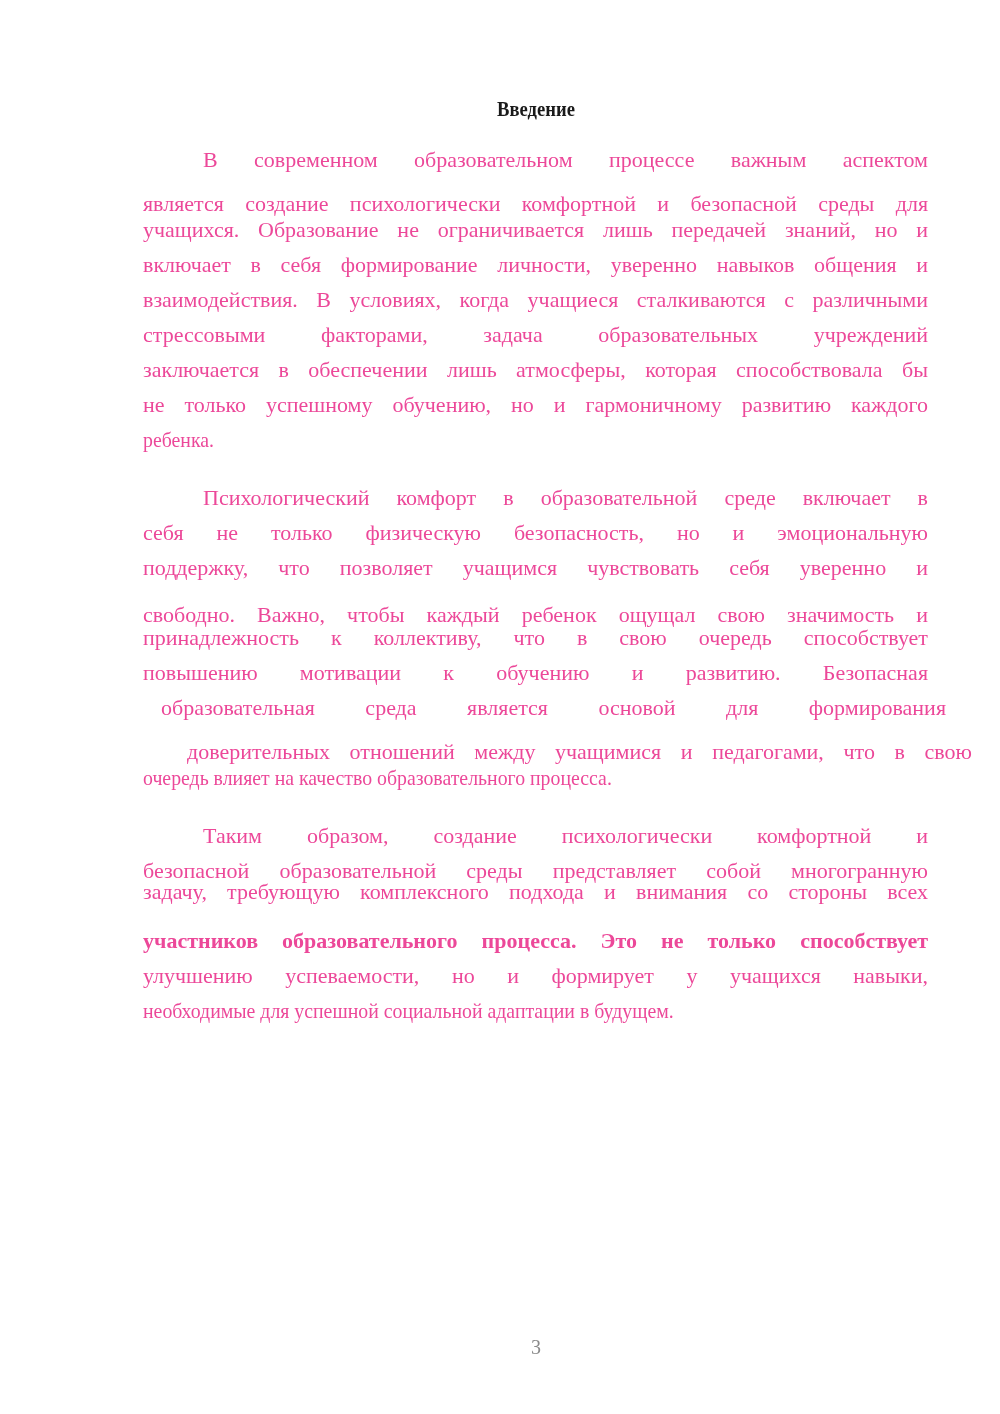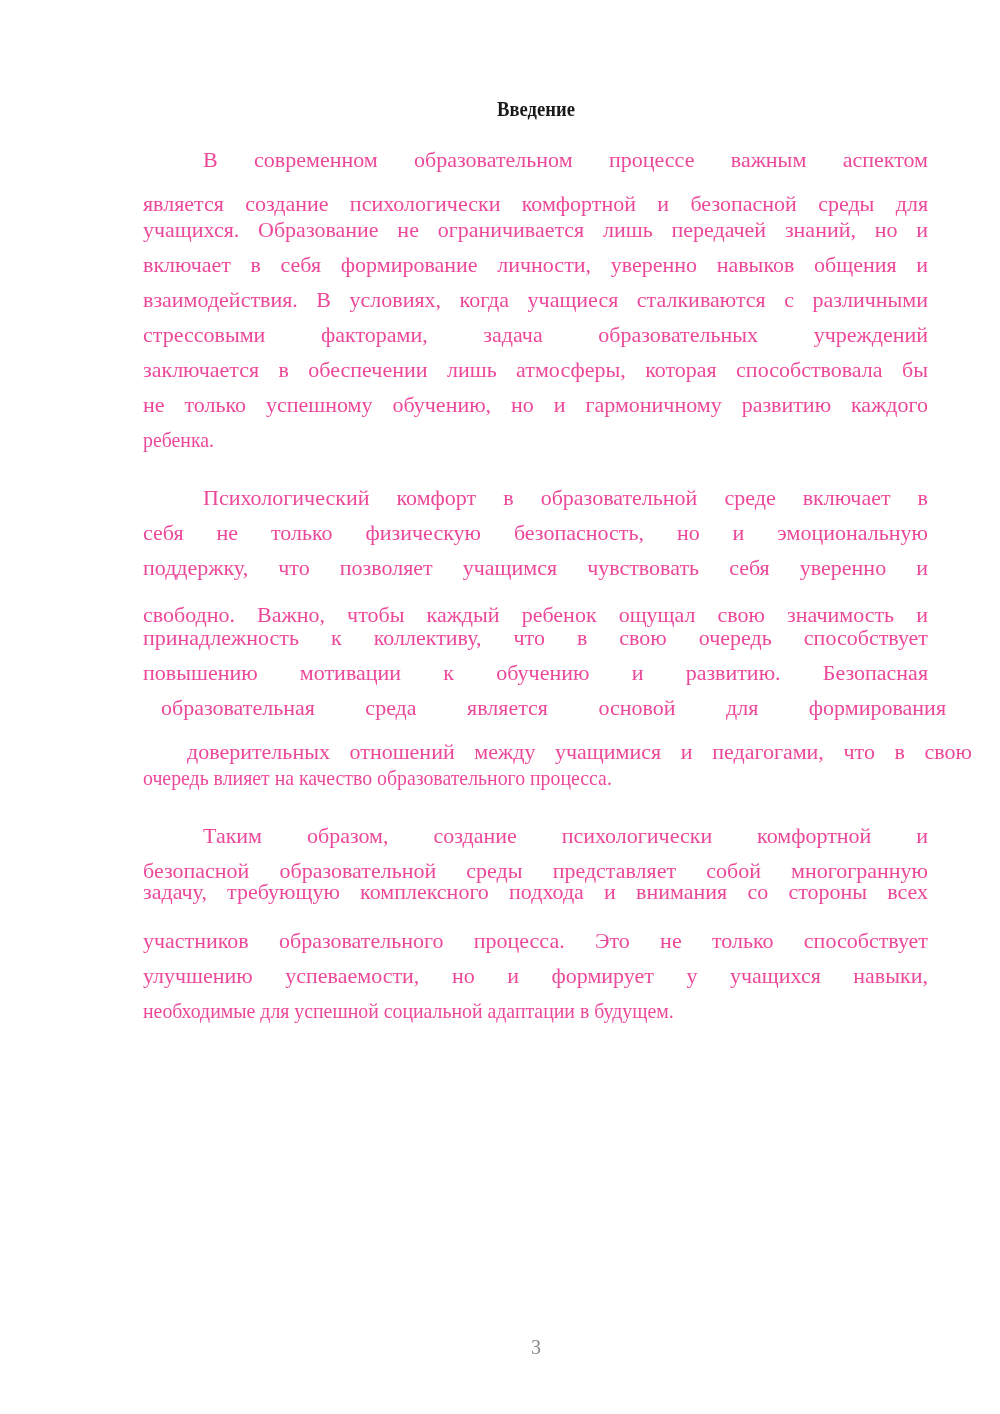--- a/index.html
+++ b/index.html
@@ -94,21 +94,21 @@
   <div class="para" style="top:818px;">
     <div class="line just ind" style="top:0px;">
         <span class="txt">Таким образом, создание психологически комфортной и</span>
       </div>
     <div class="line just" style="top:35px;">
         <span class="txt">безопасной образовательной среды представляет собой многогранную</span>
       </div>
     <div class="line just" style="top:56px;">
         <span class="txt">задачу, требующую комплексного подхода и внимания со стороны всех</span>
       </div>
-    <div class="line just" style="top:105px;">
+    <div class="line just" style="top:105px;font-weight:bold;">
         <span class="txt">участников образовательного процесса. Это не только способствует</span>
       </div>
     <div class="line just" style="top:140px;">
         <span class="txt">улучшению успеваемости, но и формирует у учащихся навыки,</span>
       </div>
     <div class="line" style="top:175px;"><span class="txt" style="transform: scaleX(0.9);">необходимые для успешной социальной адаптации в будущем.</span></div>
   </div>
 
   <div class="pagenum">3</div>
 </div>

